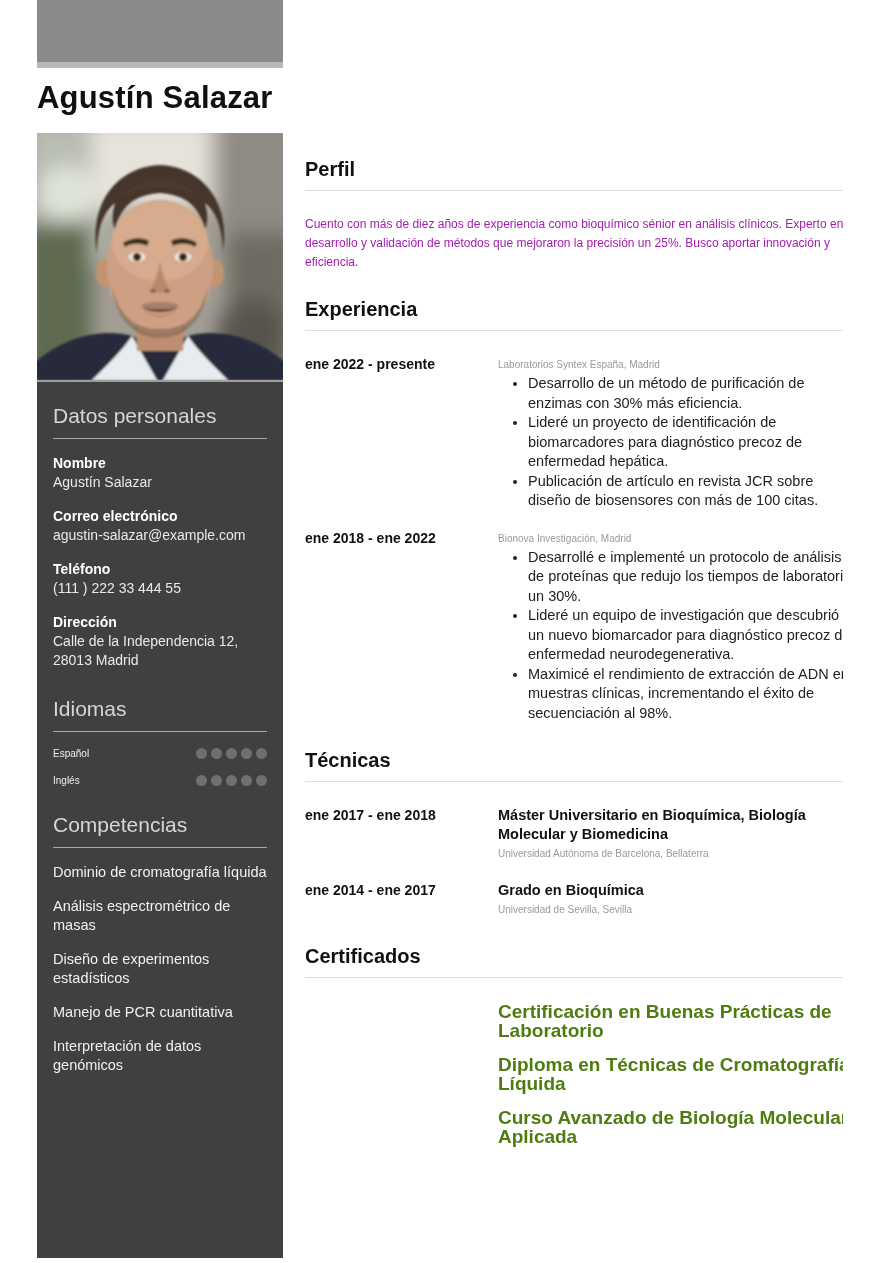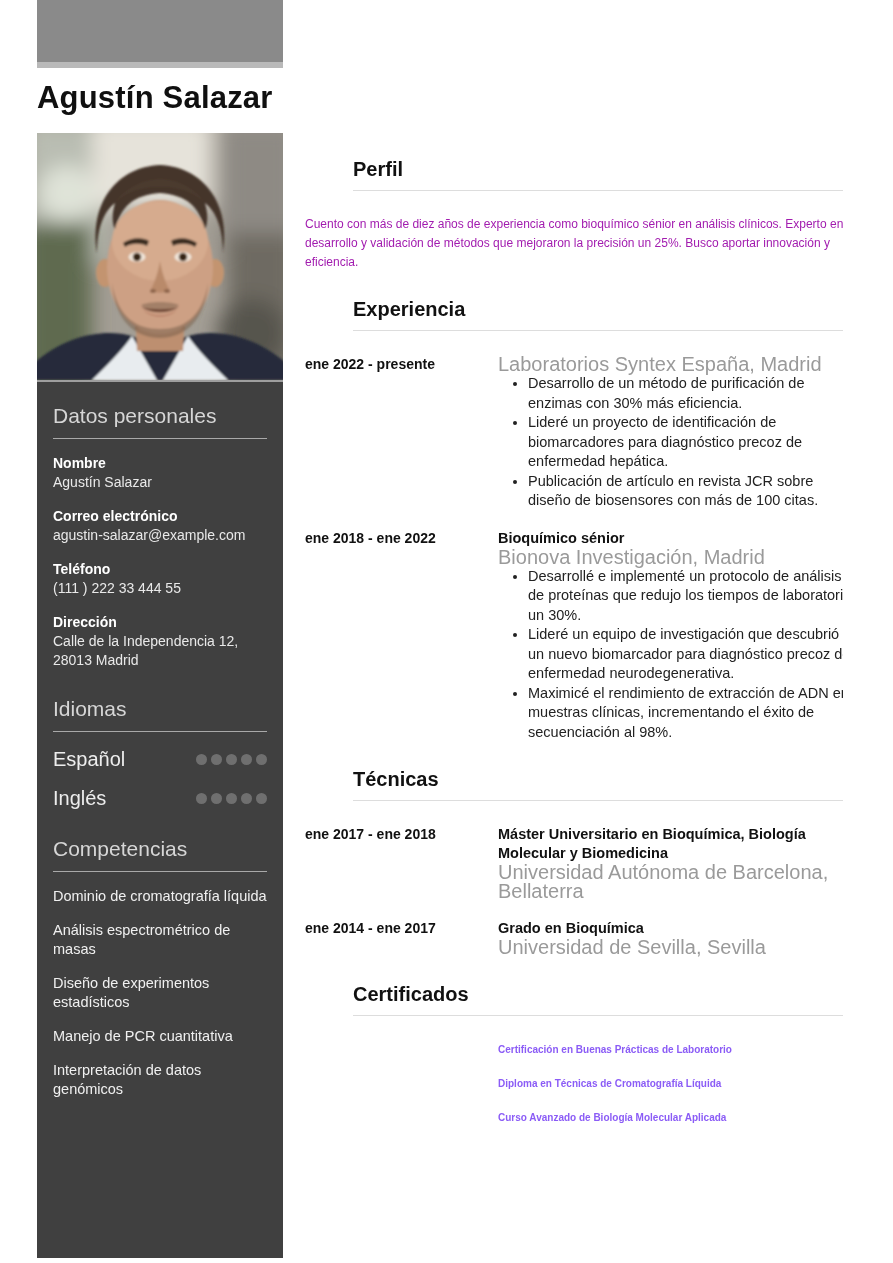--- a/index.html
+++ b/index.html
@@ -52,21 +52,21 @@
   }
   .side-h.gap { margin-top: 27px; }
   .field { margin-top: 15px; }
   .field-label { font-size: 14px; font-weight: 700; color: #ffffff; line-height: 19px; }
   .field-value { font-size: 14px; color: #e9e9e9; line-height: 19px; }
 
   .lang-row {
     display: flex; align-items: center; justify-content: space-between;
     margin-top: 16px;
   }
-  .lang-name { font-size: 20px; color: #ededed; }
+  .lang-name { font-size: 10px; color: #ededed; }
   .dots { display: flex; gap: 4px; }
   .dot {
     width: 11px; height: 11px; border-radius: 50%;
     background: #6f6f6f;
   }
 
   .skill {
     font-size: 14.5px; color: #f0f0f0; line-height: 19px;
     margin-top: 15px; max-width: 214px;
   }
@@ -74,40 +74,39 @@
   
   .main {
     position: absolute; left: 305px; top: 158px;
     width: 551px; color: #222222;
   }
   .main-h {
     font-size: 20px; font-weight: 700; color: #111111;
     line-height: 23px;
     padding-bottom: 9px;
     border-bottom: 1px solid #dddddd;
-    margin-left: 48px;
   }
   .main-h.gap { margin-top: 26px; }
   .profile-text {
     margin-top: 24px;
     font-size: 12px; line-height: 19px; color: #a21caf;
   }
   .entries { margin-top: 24px; }
   .entry {
     display: grid;
     grid-template-columns: 193px 1fr;
     margin-bottom: 18px;
   }
   .entry-dates { font-size: 14px; font-weight: 700; color: #111111; line-height: 19px; }
   .entry-role  { font-size: 14.5px; font-weight: 700; color: #111111; line-height: 19px; }
-  .entry-org   { font-size: 20px; color: #9a9a9a; line-height: 19px; }
+  .entry-org   { font-size: 10px; color: #9a9a9a; line-height: 19px; }
   .entry ul { margin: 0; padding-left: 30px; }
   .entry li { font-size: 14.5px; line-height: 19.5px; color: #222222; }
   .cert-item {
-    font-size: 10px; font-weight: 700; color: #8b5cf6; line-height: 19px;
+    font-size: 19px; font-weight: 700; color: #4d7c0f; line-height: 19px;
     margin-bottom: 15px;
   }
 </style>
 </head>
 <body>
 
 <div class="page">
 
   <div class="top-block"></div>
   <div class="top-strip"></div>
@@ -246,21 +245,20 @@
             <li>Desarrollo de un método de purificación de enzimas con 30% más eficiencia.</li>
             <li>Lideré un proyecto de identificación de biomarcadores para diagnóstico precoz de enfermedad hepática.</li>
             <li>Publicación de artículo en revista JCR sobre diseño de biosensores con más de 100 citas.</li>
           </ul>
         </div>
       </div>
 
       <div class="entry">
         <div class="entry-dates">ene 2018 - ene 2022</div>
         <div>
-          <div class="entry-role">Bioquímico sénior</div>
           <div class="entry-org">Bionova Investigación, Madrid</div>
           <ul>
             <li>Desarrollé e implementé un protocolo de análisis de proteínas que redujo los tiempos de laboratorio un 30%.</li>
             <li>Lideré un equipo de investigación que descubrió un nuevo biomarcador para diagnóstico precoz de enfermedad neurodegenerativa.</li>
             <li>Maximicé el rendimiento de extracción de ADN en muestras clínicas, incrementando el éxito de secuenciación al 98%.</li>
           </ul>
         </div>
       </div>
     </div>
 

